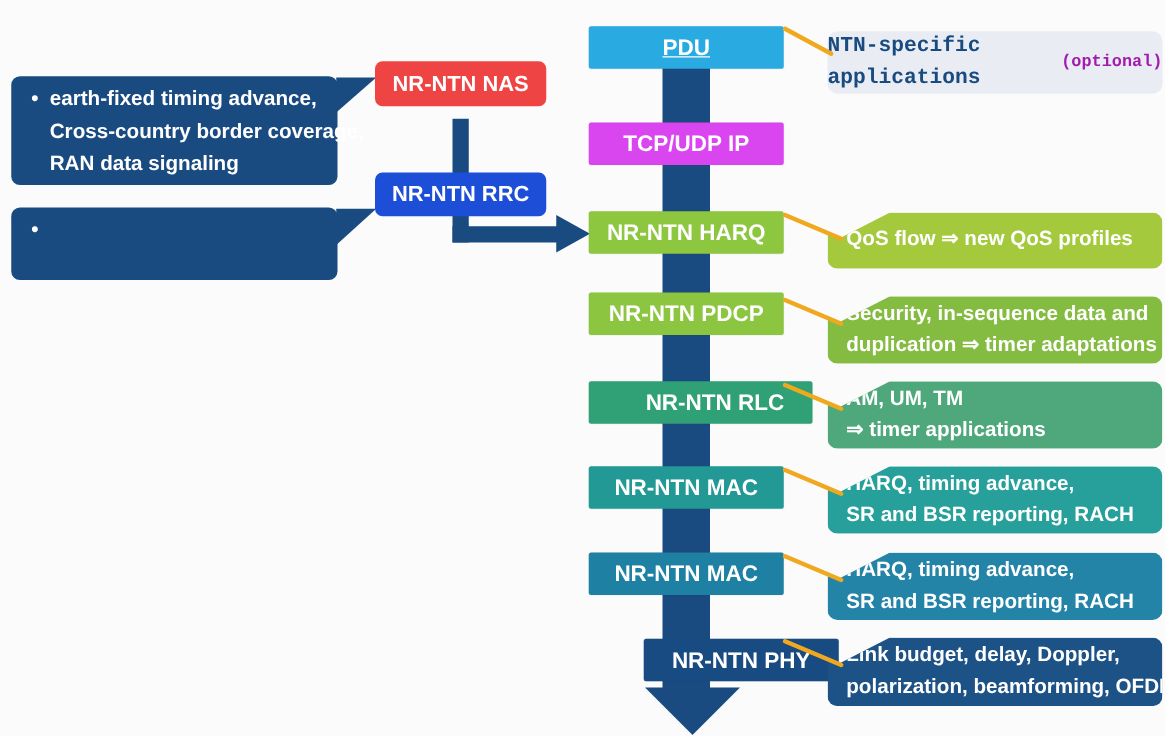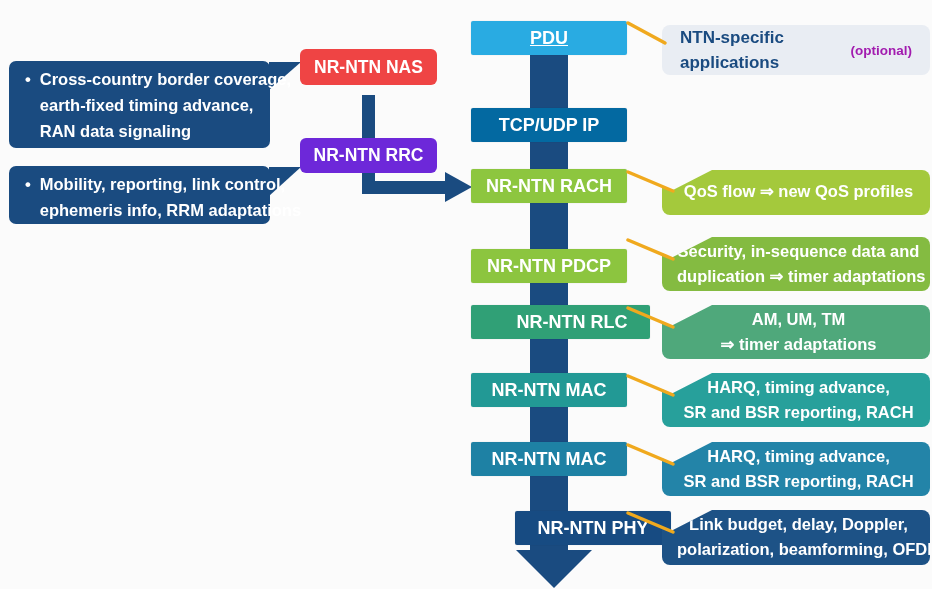--- a/index.html
+++ b/index.html
@@ -22,24 +22,24 @@
   
   .layerbox{position:absolute;left:471px;width:156px;height:34px;border-radius:2px;
             display:flex;align-items:center;justify-content:center;
             color:#fff;font-weight:700;font-size:18px;box-shadow:0 0 0 0.5px rgba(0,0,0,0.05);}
 
   
   .note{position:absolute;left:662px;width:268px;border-radius:8px;color:#fff;
         font-size:16.5px;font-weight:600;line-height:25px;box-sizing:border-box;
         padding:2px 10px 0 15px;}
   .note .nl{display:block;white-space:nowrap;}
-  .note.notch{clip-path:polygon(0 16px, 9px 21px, 50px 0, 100% 0, 100% 100%, 0 100%);text-align:center;}
+  .note.notch{clip-path:polygon(0 16px, 9px 21px, 50px 0, 100% 0, 100% 100%, 0 100%);}
   .note.single{padding-top:9px;}
   .note.apps{display:flex;align-items:center;justify-content:center;gap:6px;
-             font-size:17px;font-weight:700;padding:0 18px;}
+             font-size:17px;font-weight:700;padding:0 0;font-family:Liberation Mono, monospace;}
   .note.apps .opt{font-size:13.5px;font-weight:700;}
 </style>
 </head>
 <body>
 
 <div id="canvas">
 
   <svg class="layer-svg" width="932" height="589">
 
     <rect x="530" y="40" width="38" height="512" fill="#1A4B80"></rect>
@@ -49,50 +49,46 @@
     <rect x="362" y="181" width="84" height="13" fill="#1A4B80"></rect>
     <polygon points="445,172 445,202 472,187" fill="#1A4B80"></polygon>
 
     <polygon points="269,62 301,62 269,90" fill="#1A4B80"></polygon>
     <polygon points="269,167 301,167 269,196" fill="#1A4B80"></polygon>
   </svg>
 
   <div class="callout" style="top:61px;height:87px;">
     <span class="bullet">•</span>
     <span class="lines">
+      <span>earth-fixed timing advance,</span>
       <span>Cross-country border coverage,</span>
-      <span>earth-fixed timing advance,</span>
       <span>RAN data signaling</span>
     </span>
   </div>
   <div class="callout" style="top:166px;height:58px;">
     <span class="bullet">•</span>
-    <span class="lines">
-      <span>Mobility, reporting, link control,</span>
-      <span>ephemeris info, RRM adaptations</span>
-    </span>
   </div>
 
   <div class="ctrl" style="top: 49px; background: #ef4444;">
     <span>NR-NTN NAS</span>
   </div>
-  <div class="ctrl" style="top: 138px; height: 35px; background: #6d28d9;">
+  <div class="ctrl" style="top: 138px; height: 35px; background: #1d4ed8;">
     <span>NR-NTN RRC</span>
   </div>
 
   <div class="layerbox" style="top: 21px; background: rgb(41, 171, 226); text-decoration: underline;">
       <span>PDU</span>
     </div>
-  <div class="layerbox" style="top: 108px; background: #0369a1;">
+  <div class="layerbox" style="top: 98px; background: #d946ef;">
       <span>TCP/UDP IP</span>
     </div>
   <div class="layerbox" style="top: 169px; background: rgb(141, 198, 63);">
-      <span>NR-NTN RACH</span>
+      <span>NR-NTN HARQ</span>
     </div>
-  <div class="layerbox" style="top: 249px; background: rgb(140, 197, 63);">
+  <div class="layerbox" style="top: 234px; background: rgb(140, 197, 63);">
       <span>NR-NTN PDCP</span>
     </div>
   <div class="layerbox" style="top: 305px; background: rgb(48, 160, 118); padding-left: 23px;">
       <span>NR-NTN RLC</span>
     </div>
   <div class="layerbox" style="top: 373px; background: rgb(34, 153, 149);">
       <span>NR-NTN MAC</span>
     </div>
   <div class="layerbox" style="top: 442px; background: rgb(30, 129, 164);">
       <span>NR-NTN MAC</span>
@@ -108,21 +104,21 @@
 
   <div class="note notch single" style="top: 170px; height: 45px; background: rgb(164, 201, 60);">
     <span class="nl">QoS flow ⇒ new QoS profiles</span>
   </div>
   <div class="note notch" style="top: 237px; height: 54px; background: rgb(132, 187, 65);">
     <span class="nl">Security, in-sequence data and</span>
     <span class="nl">duplication ⇒ timer adaptations</span>
   </div>
   <div class="note notch" style="top: 305px; height: 54px; background: rgb(79, 168, 123);">
     <span class="nl">AM, UM, TM</span>
-    <span class="nl">⇒ timer adaptations</span>
+    <span class="nl">⇒ timer applications</span>
   </div>
   <div class="note notch" style="top: 373px; height: 54px; background: rgb(39, 160, 155);">
     <span class="nl">HARQ, timing advance,</span>
     <span class="nl">SR and BSR reporting, RACH</span>
   </div>
   <div class="note notch" style="top: 442px; height: 54px; background: rgb(35, 132, 168);">
     <span class="nl">HARQ, timing advance,</span>
     <span class="nl">SR and BSR reporting, RACH</span>
   </div>
   <div class="note notch" style="top: 510px; height: 55px; background: rgb(29, 82, 134);">

